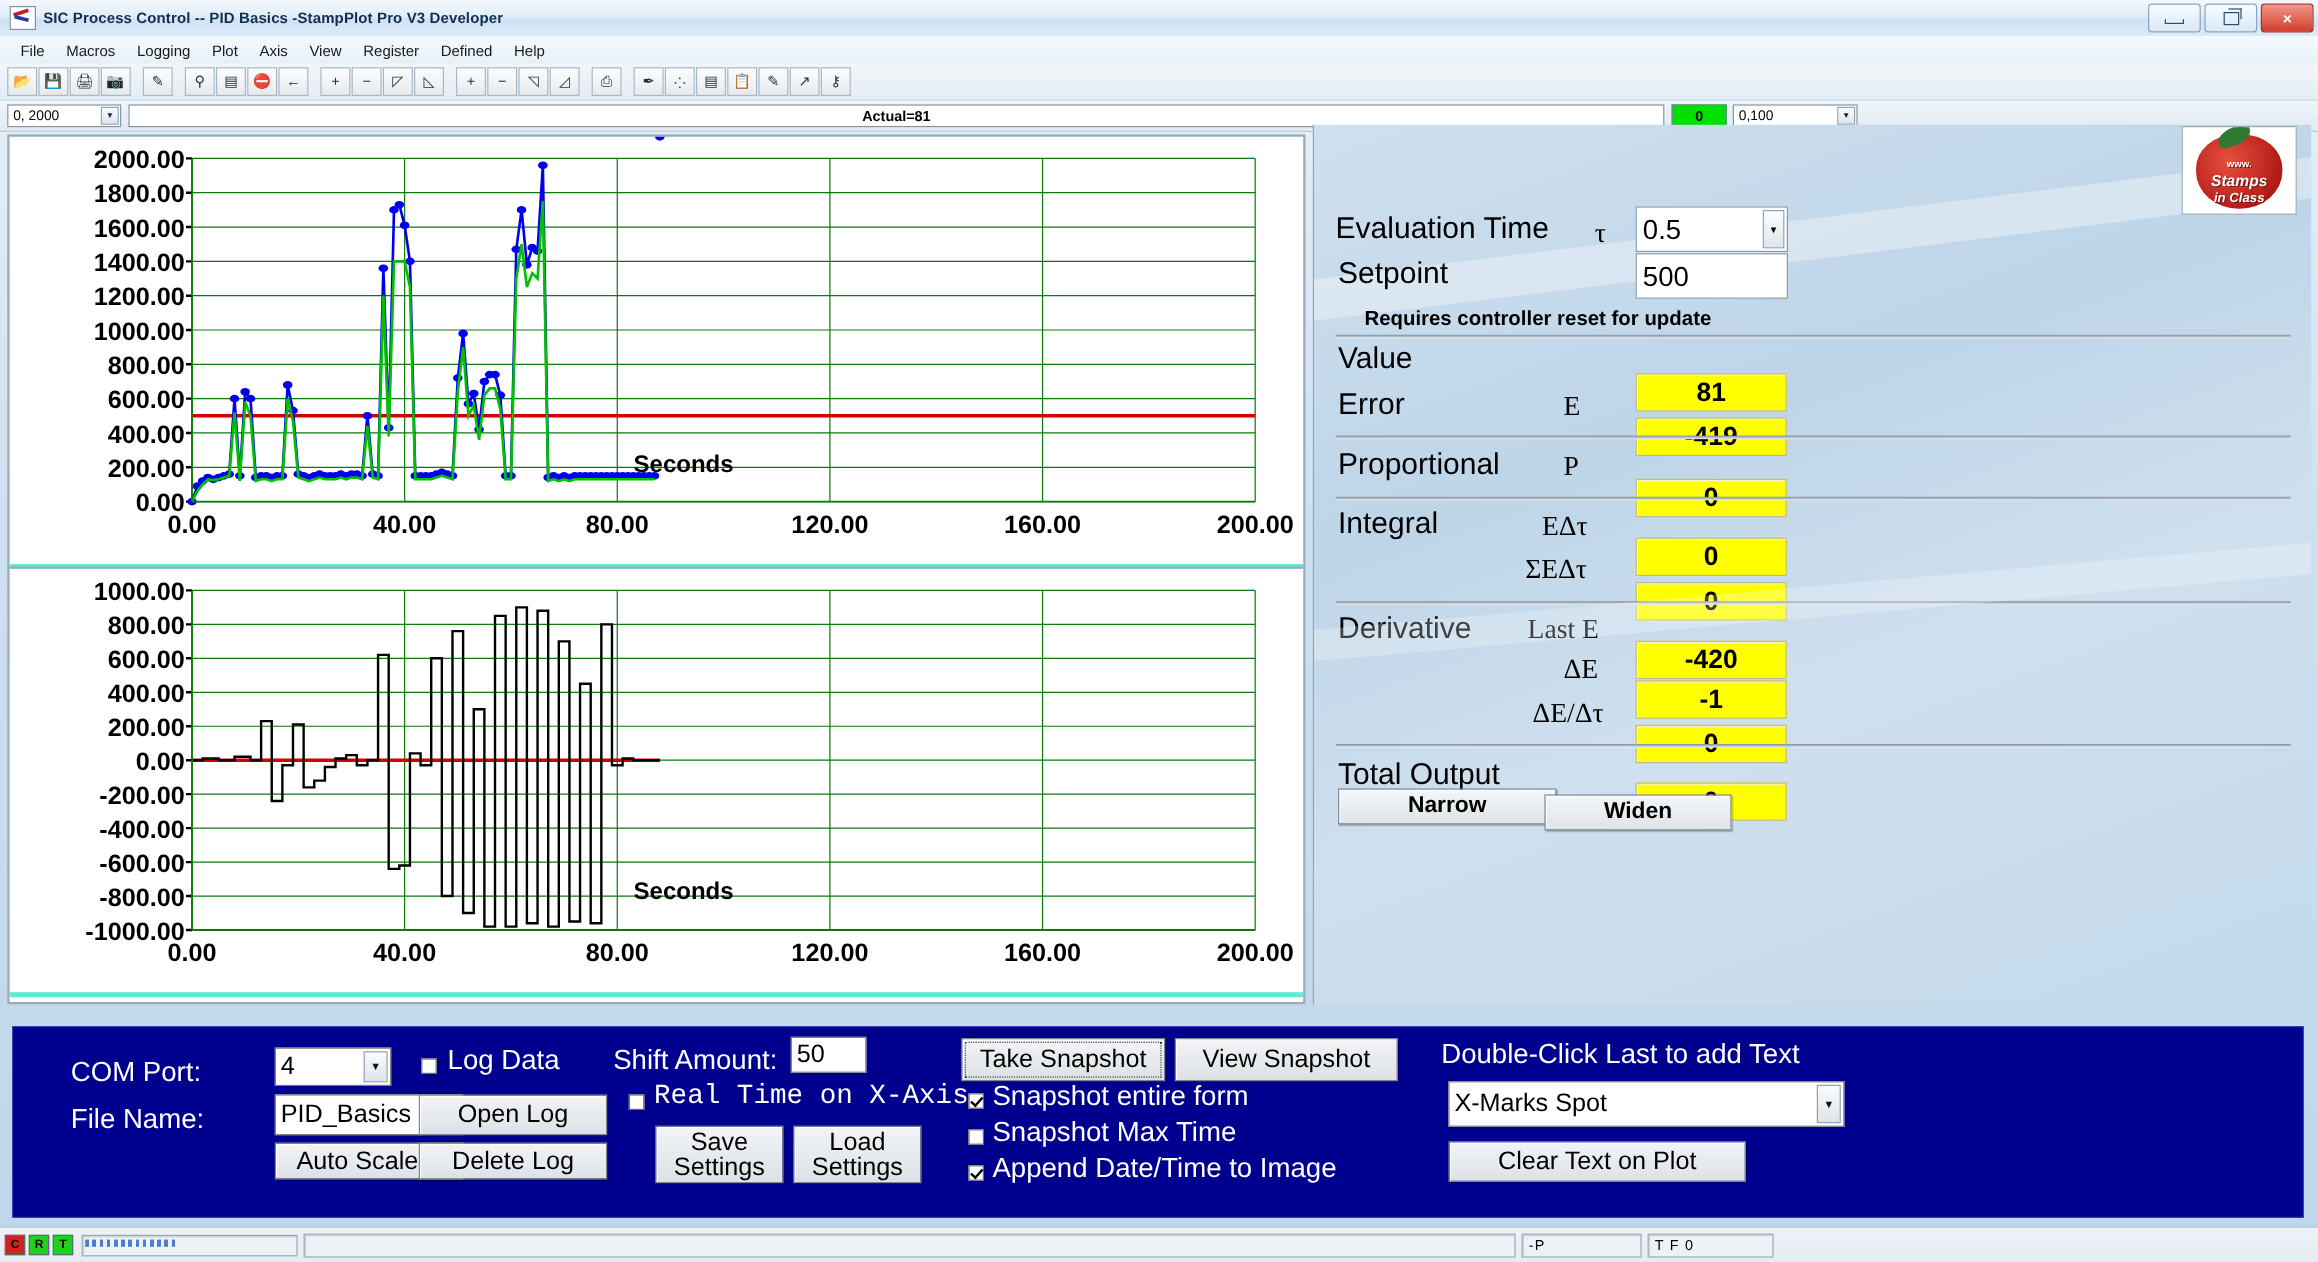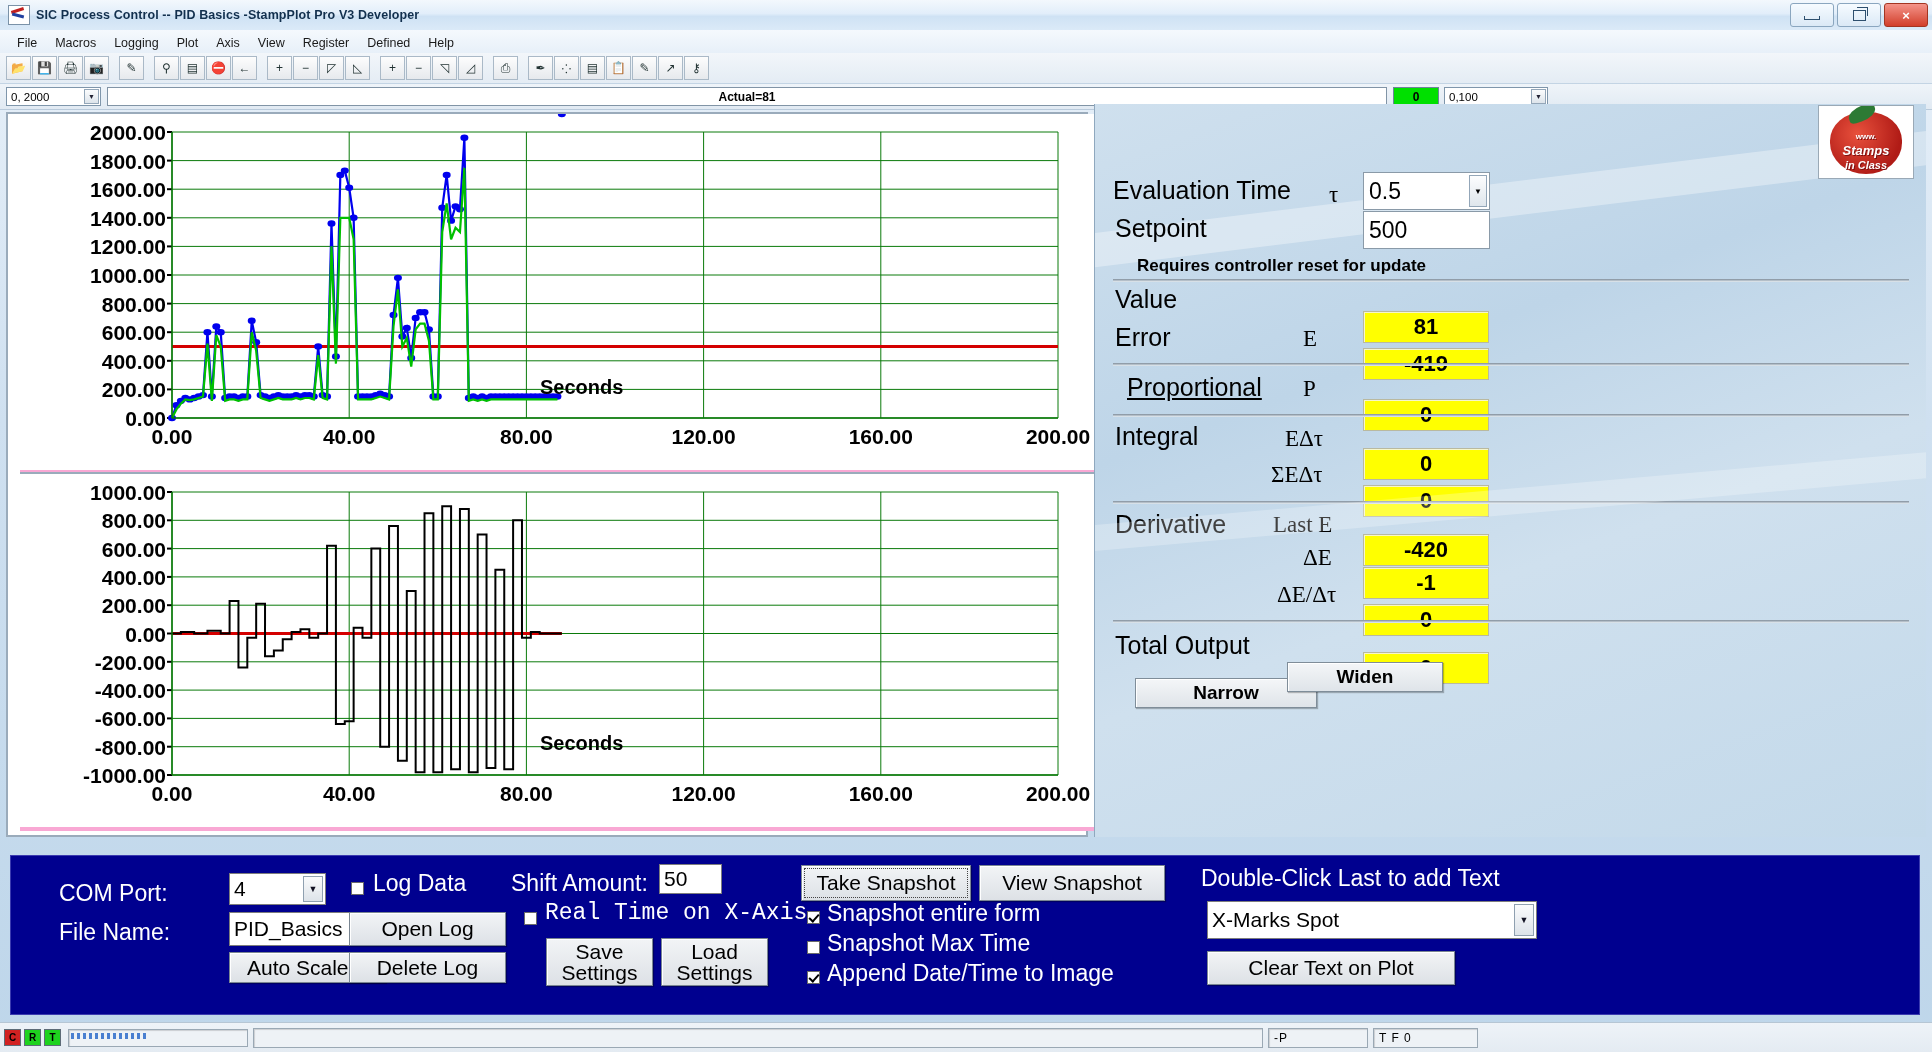--- a/index.html
+++ b/index.html
@@ -59,21 +59,21 @@
     display:flex;align-items:center;justify-content:center;font-size:7px;color:#223;box-sizing:border-box;}
   .actual{height:19px;flex:0 0 1280px;border:1px solid #8194a6;background:#fff;
     font-size:12px;font-weight:700;color:#000;display:flex;align-items:center;justify-content:center;
     margin-left:6px;box-sizing:border-box;}
   .greenbox{height:19px;width:46px;background:#00e000;border:1px solid #6b8599;margin-left:6px;
     font-size:12px;font-weight:700;display:flex;align-items:center;justify-content:center;box-sizing:border-box;}
 
   
   .plotwrap{position:absolute;left:6px;top:112px;width:1082px;height:725px;
     background:#fff;border:2px solid #9aabbb;box-sizing:border-box;}
-  .plotbox{position:relative;background:#f9a8d4;width:100%;box-sizing:border-box;margin-left:12px;}
+  .plotbox{position:relative;background:#5eead4;width:100%;box-sizing:border-box;}
   .plot1{height:360px;border-bottom:2px solid #9aabbb;}
   .plot2{height:357px;}
   svg.pl{display:block;}
 
   .xtitle{position:absolute;font-size:20px;font-weight:700;color:#000;}
 
   
   .rpanel{position:absolute;left:1094px;top:104px;width:832px;height:733px;
     background:linear-gradient(160deg,#cfe0ee 0%,#bed5e8 35%,#cfe0ee 60%,#c3d9ea 100%);
     border-left:1px solid #8fa8be;box-sizing:border-box;overflow:hidden;}
@@ -470,21 +470,21 @@
     <div class="rrow" style="left:20px;top:219px;">
       <span class="rlabel">Error</span>
     </div>
     <div class="rrow" style="left:208px;top:222px;">
       <span class="rsym">E</span>
     </div>
     <div class="yv" style="position:absolute;left:268px;top:219px;width:126px;height:32px;">-419</div>
 
     <div class="hr" style="left:18px;top:259px;width:796px;"></div>
 
-    <div class="rrow" style="left:32px;top:269px;text-decoration:underline;">
+    <div class="rrow" style="left:20px;top:269px;">
       <span class="rlabel">Proportional</span>
     </div>
     <div class="rrow" style="left:208px;top:272px;">
       <span class="rsym">P</span>
     </div>
     <div class="yv" style="position:absolute;left:268px;top:270px;width:126px;height:32px;">0</div>
 
     <div class="hr" style="left:18px;top:310px;width:796px;"></div>
 
     <div class="rrow" style="left:20px;top:318px;">
@@ -520,21 +520,21 @@
     </div>
     <div class="yv" style="position:absolute;left:268px;top:475px;width:126px;height:32px;">0</div>
 
     <div class="hr" style="left:18px;top:516px;width:796px;"></div>
 
     <div class="rrow" style="left:20px;top:527px;">
       <span class="rlabel">Total Output</span>
     </div>
     <div class="yv" style="position:absolute;left:268px;top:523px;width:126px;height:32px;">0</div>
 
-    <div class="btn3d" style="position:absolute;left:20px;top:574px;width:182px;height:30px;margin-left:20px;">Narrow</div>
+    <div class="btn3d" style="position:absolute;left:20px;top:553px;width:182px;height:30px;">Narrow</div>
     <div class="btn3d" style="position:absolute;left:192px;top:558px;width:156px;height:30px;">Widen</div>
   </div>
 
   <div class="bluepanel">
 
     <div class="bl" style="left:48px;top:24px;">COM Port:</div>
     <div class="binput" style="position:absolute;left:218px;top:17px;width:97px;height:32px;">
       <span>4</span>
       <span class="arw3">▼</span>
     </div>

